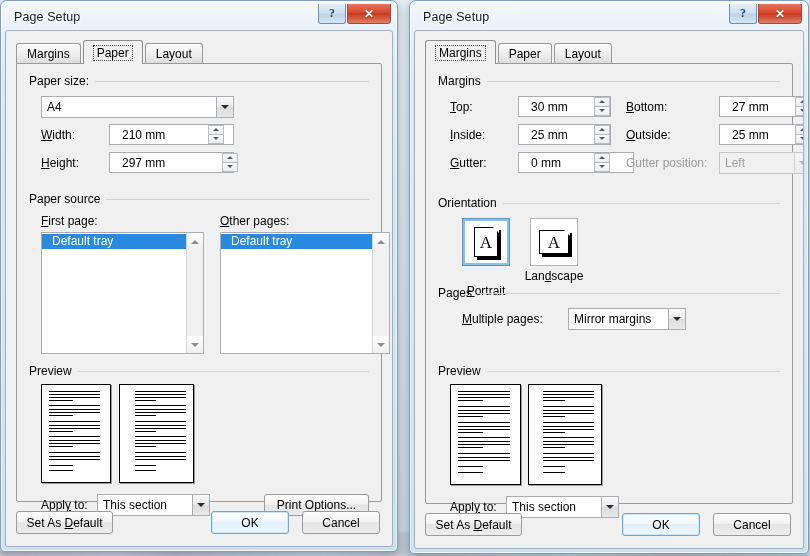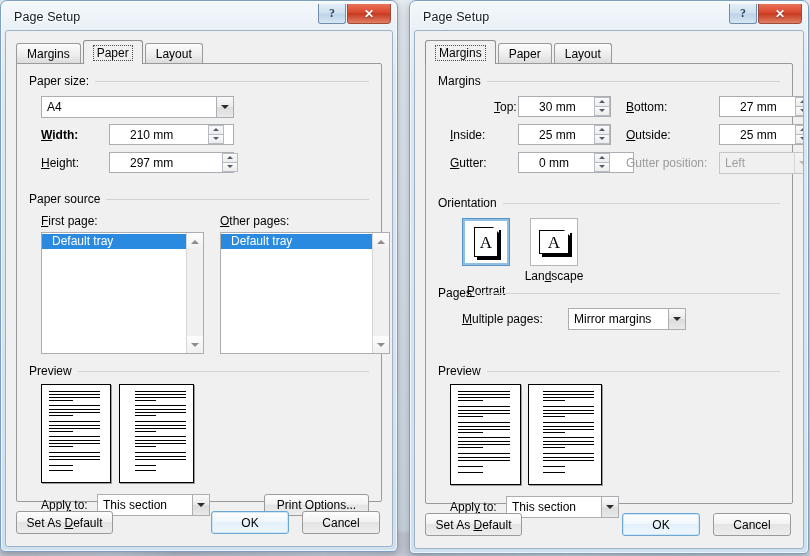--- a/index.html
+++ b/index.html
@@ -148,21 +148,21 @@
 
   
   .label { font-size: 12px; color: #000; white-space: nowrap; }
   .label.disabled { color: #9a9a9a; }
 
   .textbox {
     background: #fff;
     border: 1px solid #abadb3;
     height: 21px;
     display: flex; align-items: center;
-    padding: 0 20px;
+    padding: 0 12px;
     font-size: 12px; color: #000;
   }
   .combo {
     background: #fff;
     border: 1px solid #abadb3;
     height: 22px;
     display: flex; align-items: center;
     padding: 0 0 0 5px;
     font-size: 12px; color: #000;
     position: relative;
@@ -363,21 +363,21 @@
             <span class="rule"></span>
           </div>
 
           <div class="combo" style="position:absolute; left:12px; top:22px; width:193px;">
             <span class="combo-text">A4</span>
             <span class="combo-arrow">
                 <i class="tri-down"></i>
               </span>
           </div>
 
-          <span class="label" style="position:absolute; left:12px; top:54px;font-weight:bold;">
+          <span class="label" style="position:absolute; left:12px; top:54px;">
             <span class="u">W</span><span>idth:</span>
           </span>
           <div class="spin-wrap" style="position:absolute; left:80px; top:50px; width:116px;">
             <div class="textbox" style="width:125px;">
               <span>210 mm</span>
             </div>
             <div class="spin-btns">
               <div class="spin-b">
                   <i class="tri-up-s"></i>
                 </div>
@@ -556,21 +556,21 @@
       </div>
 
       <div class="tabpage">
 
         <div class="group" style="left:12px; top:10px; right:12px; height:110px;">
           <div class="group-title">
             <span>Margins</span>
             <span class="rule"></span>
           </div>
 
-          <span class="label" style="position:absolute; left:12px; top:26px;margin-left:44px;">
+          <span class="label" style="position:absolute; left:12px; top:26px;">
             <span class="u">T</span><span>op:</span>
           </span>
           <div class="spin-wrap" style="position:absolute; left:80px; top:22px; width:93px;">
             <div class="textbox" style="width:93px;">
               <span>30 mm</span>
             </div>
             <div class="spin-btns">
               <div class="spin-b">
                   <i class="tri-up-s"></i>
                 </div>

